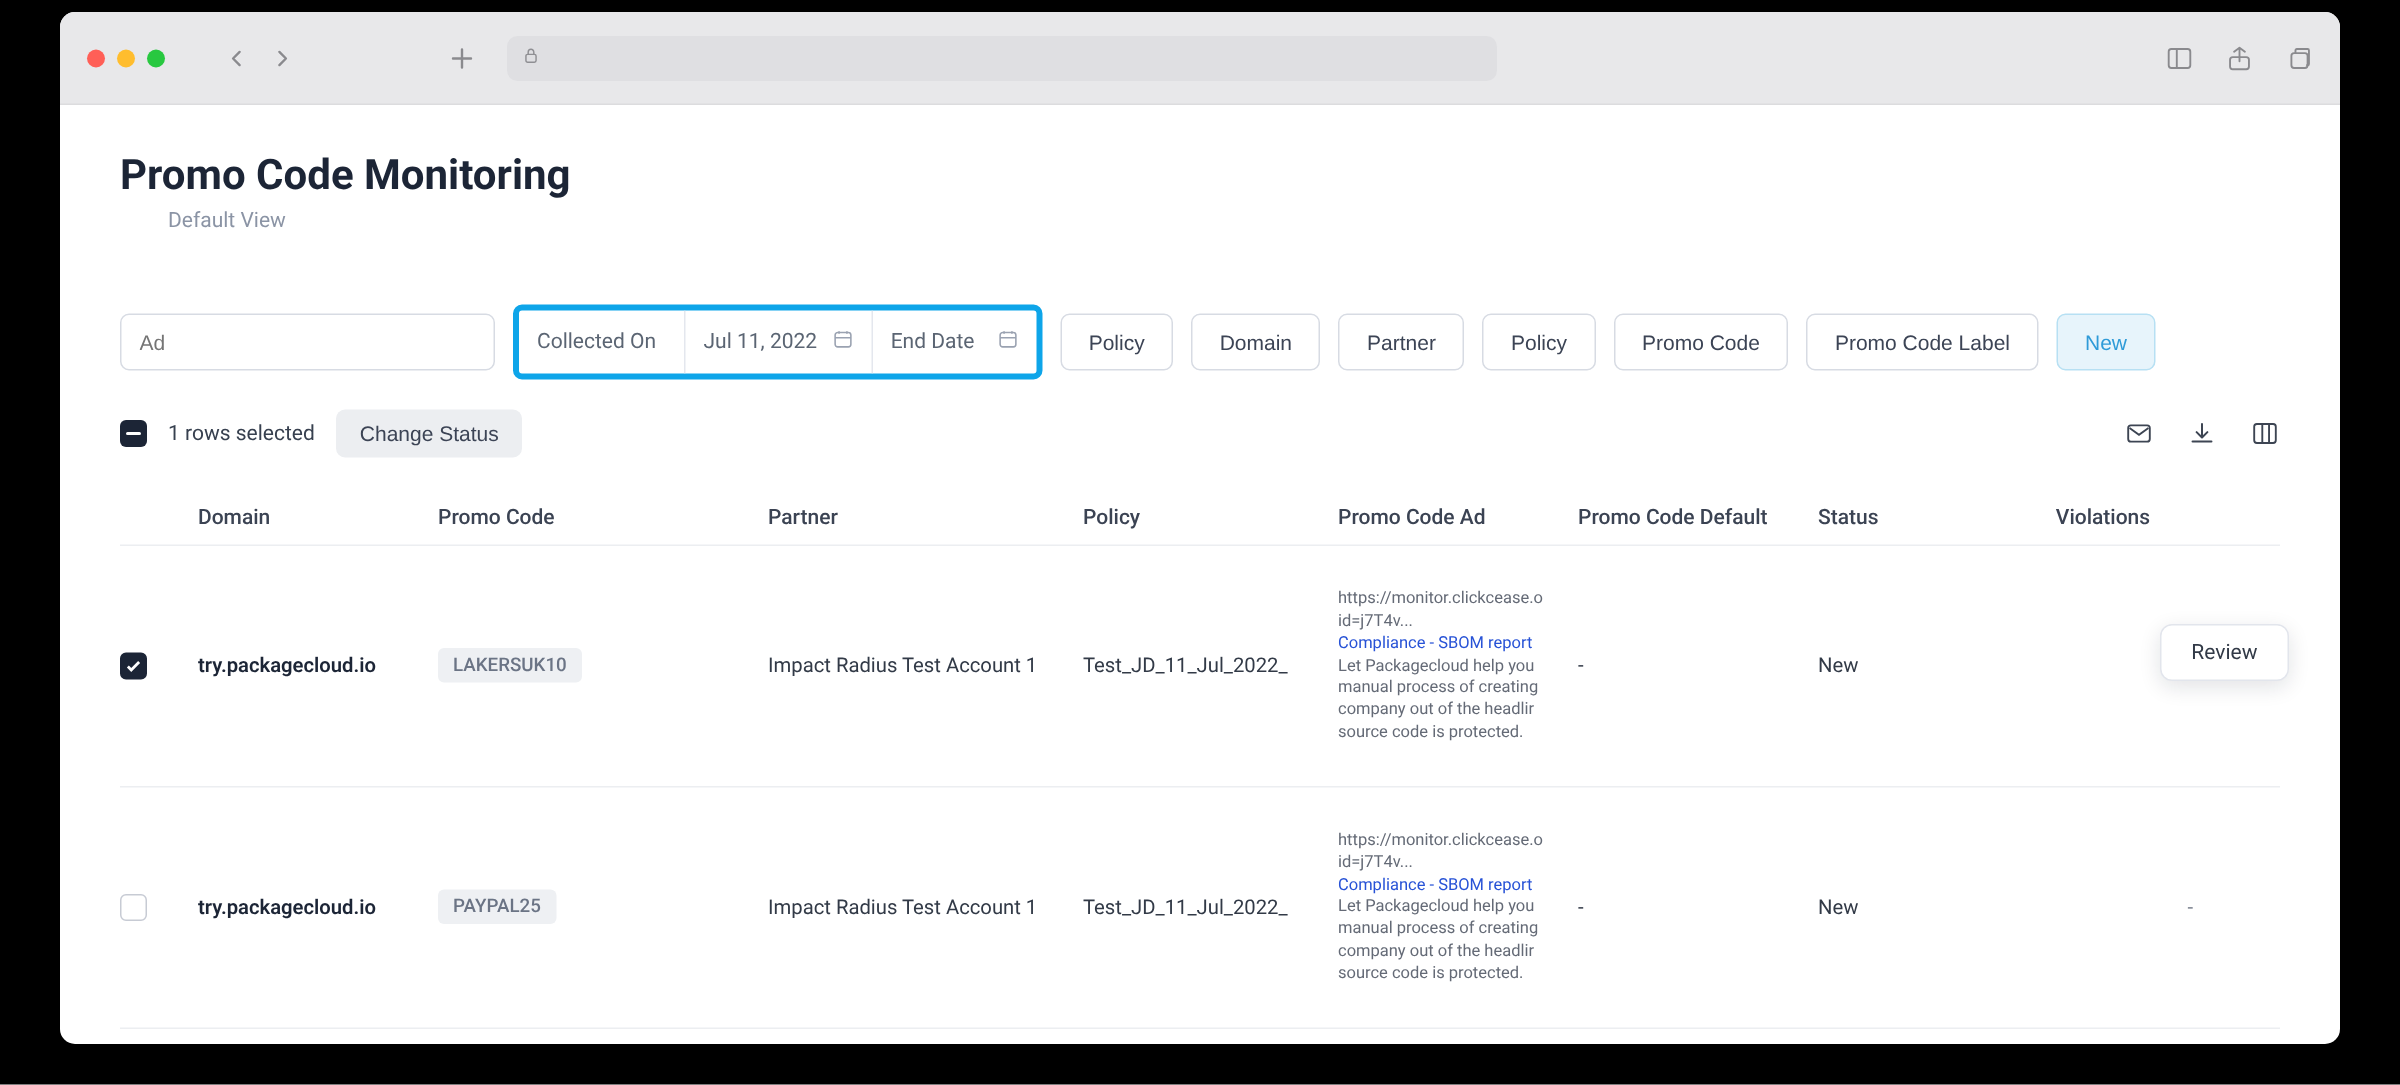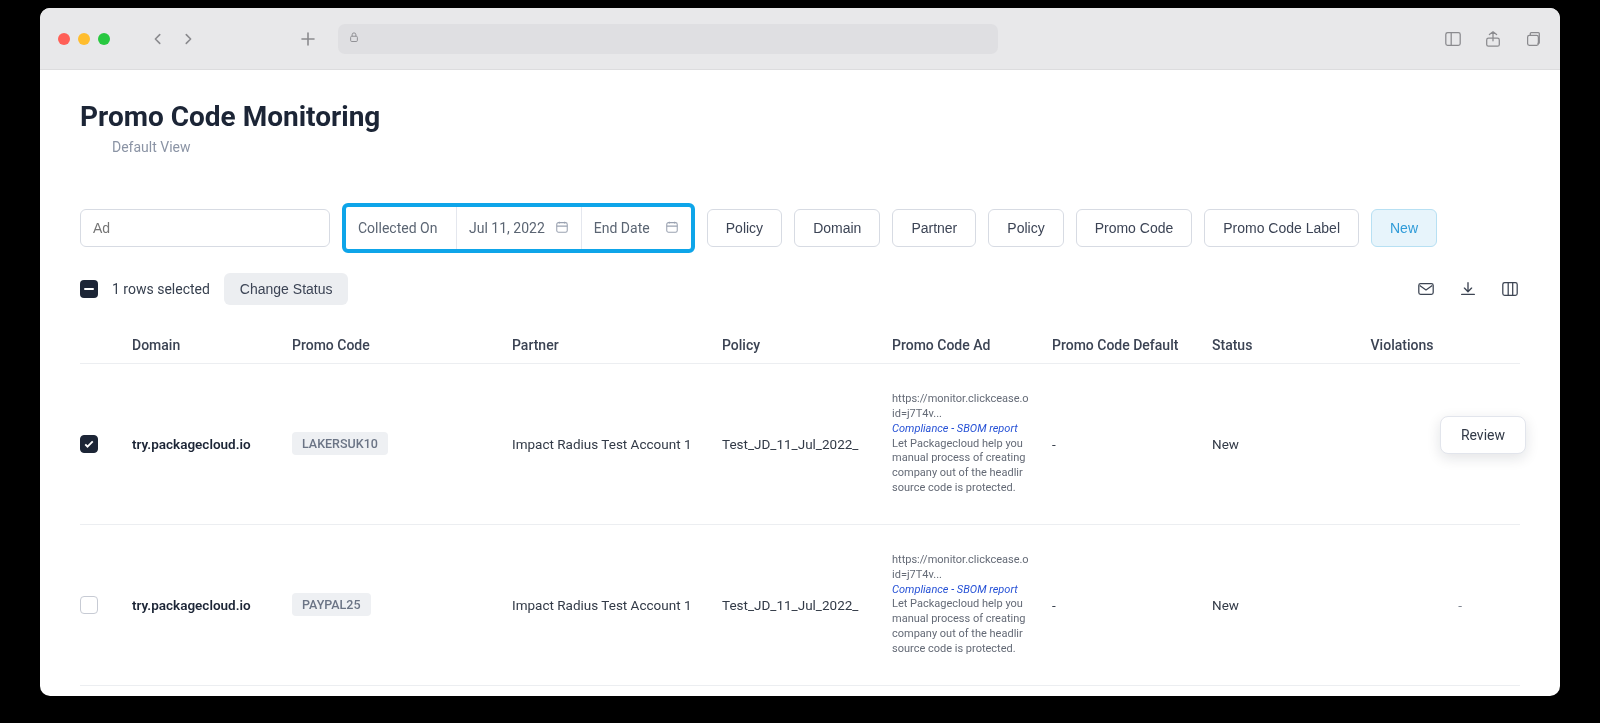--- a/index.html
+++ b/index.html
@@ -139,21 +139,21 @@
   .row-check.checked svg { display:block; }
   .row-check svg { display:none; width:12px; height:12px; }
   .row-check svg path { stroke:#fff; stroke-width:2.5; fill:none; }
   .domain-cell { font-weight:600; color:#1c2536; }
   .code-badge {
     display:inline-block; padding:4px 10px; border-radius:4px;
     background:#eef0f3; color:#6b7485; font-size:12.5px; font-weight:500;
   }
   .ad-cell { font-size:11px; color:#646a76; line-height:1.35; }
   .ad-cell .url { color:#646a76; }
-  .ad-cell .link { color:#2752d6; font-size:11px;font-style:italic; }
+  .ad-cell .link { color:#2752d6; font-size:11px; }
   .ad-cell .desc { color:#646a76; }
   .violation-cell { text-align:center; color:#7b828f; }
   .more-btn {
     width:30px; height:30px; border-radius:6px;
     display:flex; align-items:center; justify-content:center;
     cursor:pointer; color:#3b4353;
   }
   .review-menu {
     position:absolute; right:-6px; top:52px; background:#fff;
     border:1px solid #e2e5ec; border-radius:8px;

